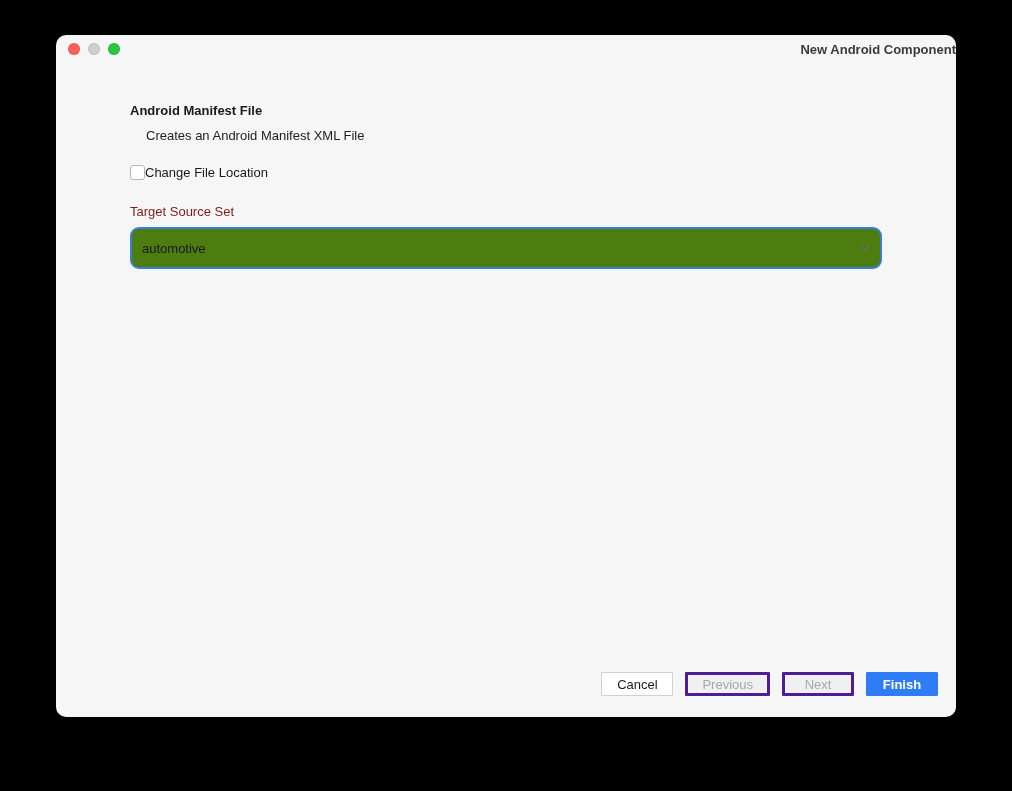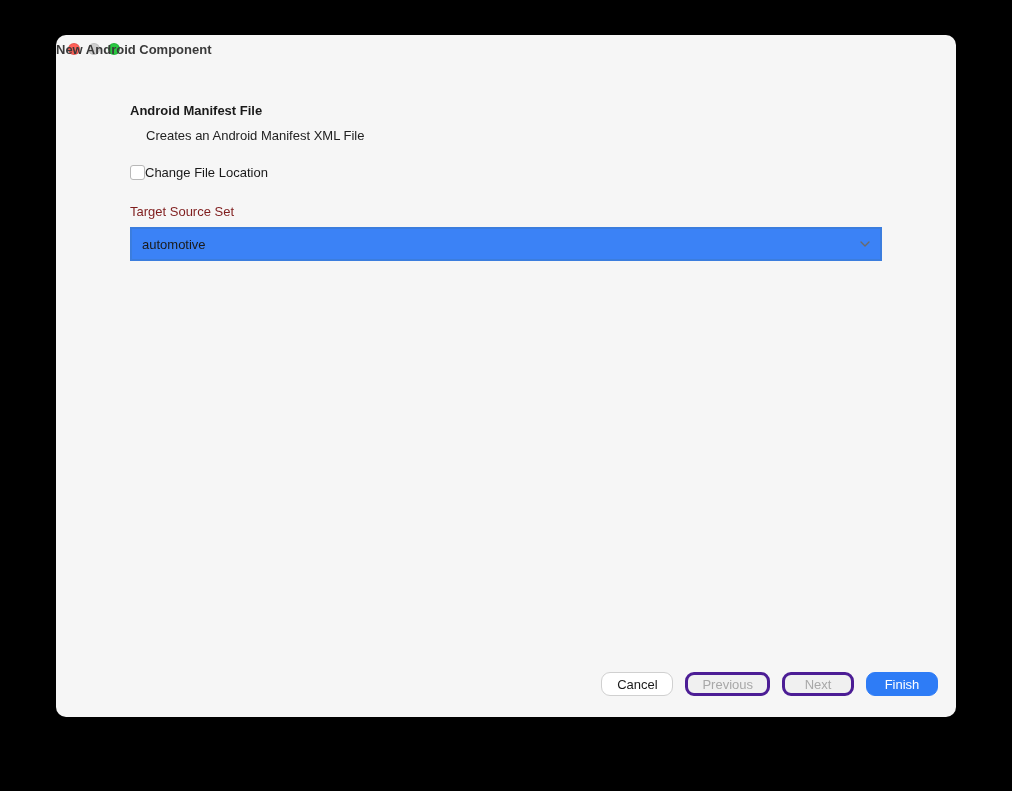--- a/index.html
+++ b/index.html
@@ -41,21 +41,21 @@
     width: 12px;
     height: 12px;
     border-radius: 50%;
   }
   .tl.red { background: #ff5f57; border: 0.5px solid rgba(0,0,0,0.1);}
   .tl.yellow { background: #cfcfcf; border: 0.5px solid rgba(0,0,0,0.08);}
   .tl.green { background: #28c840; border: 0.5px solid rgba(0,0,0,0.1);}
   .window-title {
     position: absolute;
     left: 0; right: 0;
-    text-align: left;
+    text-align: right;
     font-weight: 600;
     font-size: 13px;
     color: #3a3a3a;
     pointer-events: none;
   }
   .content {
     flex: 1;
     padding: 40px 74px 0 74px;
   }
   .heading {
@@ -83,24 +83,24 @@
     flex-shrink: 0;
   }
   .field-label {
     font-size: 13px;
     color: #7f1d1d;
     margin-bottom: 8px;
   }
   .select {
     position: relative;
     width: 100%;
-    height: 34px;
+    height: 42px;
     border: 2px solid #3b7dde;
-    border-radius: 0;
-    background: #3b82f6;
+    border-radius: 9px;
+    background: #4d7c0f;
     display: flex;
     align-items: center;
     padding: 0 30px 0 10px;
     cursor: pointer;
   }
   .select-value {
     font-size: 13px;
     color: #1a1a1a;
   }
   .chevron {
@@ -121,21 +121,21 @@
     display: flex;
     justify-content: flex-end;
     align-items: center;
     gap: 12px;
     padding: 0 18px 14px 18px;
     flex-shrink: 0;
   }
   .btn {
     min-width: 72px;
     height: 24px;
-    border-radius: 9px;
+    border-radius: 1px;
     font-size: 13px;
     display: flex;
     align-items: center;
     justify-content: center;
     padding: 8px 14px;
     cursor: pointer;
     user-select: none;
   }
   .btn.normal {
     background: #fff;
@@ -145,21 +145,21 @@
   .btn.disabled {
     background: #f0f0f0;
     border: 3px solid #4c1d95;
     color: #a8a8a8;
     cursor: default;
   }
   .btn.primary {
     background: #2e7cf6;
     border: 1px solid #2e7cf6;
     color: #fff;
-    font-weight: 400;
+    font-weight: 700;
   }
 </style>
 </head>
 <body>
 
 <div class="window">
   <div class="titlebar">
     <div class="traffic-lights">
       <div class="tl red"></div>
       <div class="tl yellow"></div>

